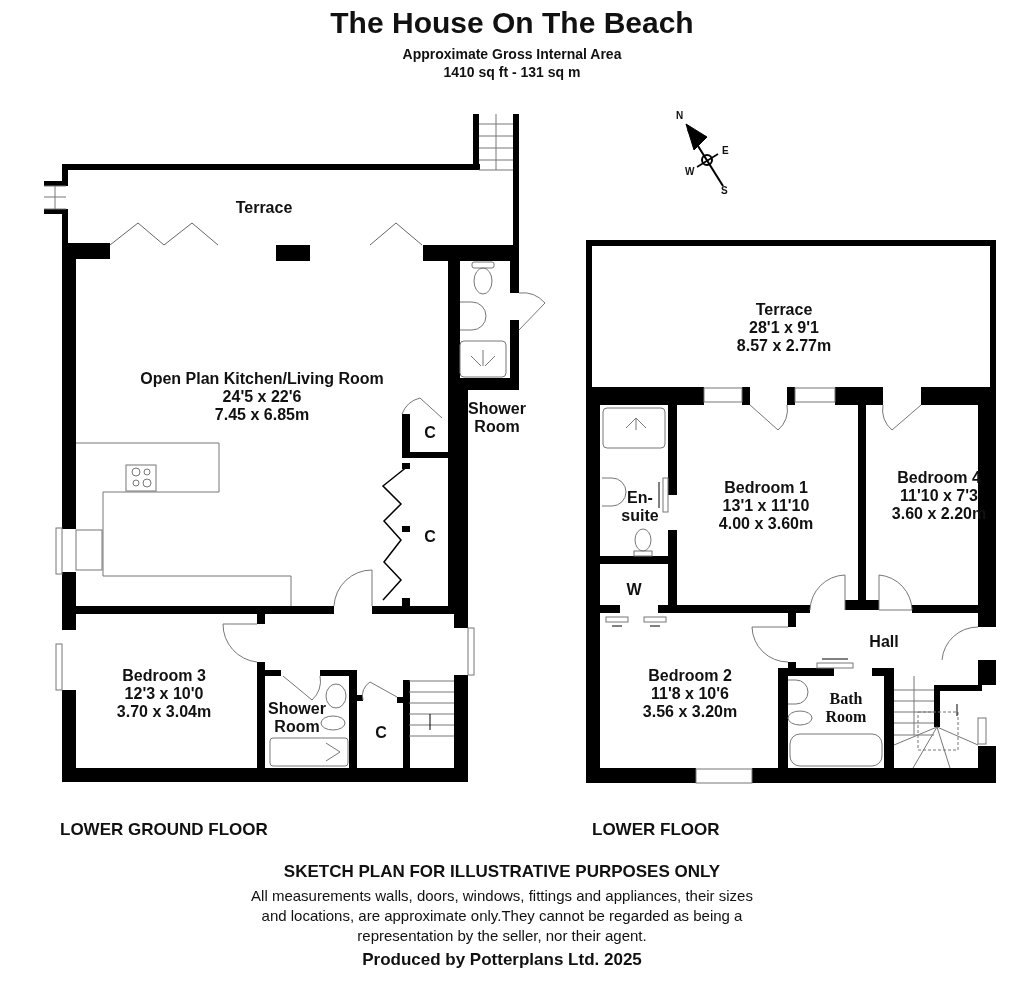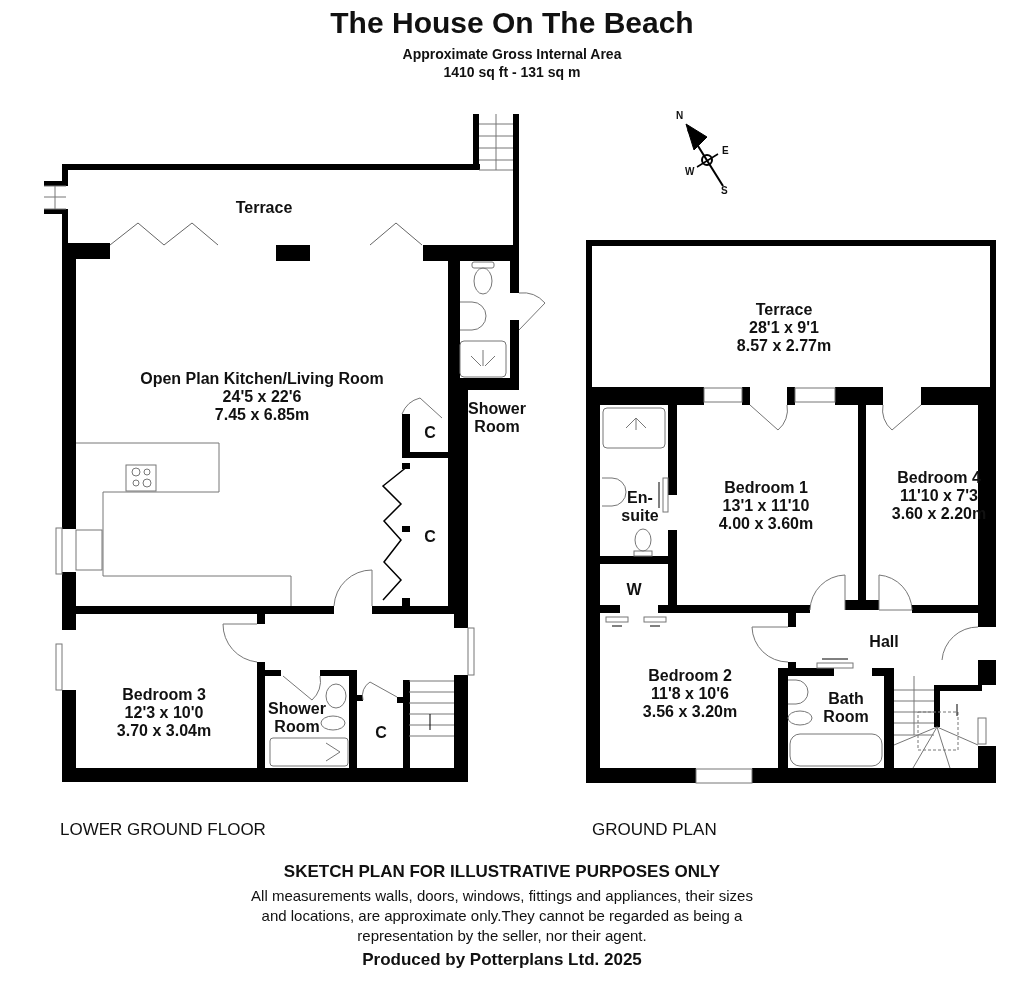--- a/index.html
+++ b/index.html
@@ -2,21 +2,21 @@
 <html><head>
   <meta charset="utf-8">
   <style>
     html, body { margin: 0; padding: 0; background: #ffffff; }
     body { width: 1024px; height: 982px; position: relative; overflow: hidden; font-family: "Liberation Sans", sans-serif; color: #111; }
     .abs { position: absolute; }
     .title { left: 0; width: 1124px; top: 6px; text-align: center; font-weight: bold; font-size: 30px; letter-spacing: 0px; }
     .sub { left: 0; width: 1124px; text-align: center; font-weight: bold; font-size: 14px; }
     svg.plan { position: absolute; left: 0; top: 0; }
     .room-label { position: absolute; text-align: center; font-weight: bold; font-size: 16px; line-height: 18px; transform: translateX(-50%); white-space: nowrap; }
-    .floor-label { position: absolute; font-weight: normal; font-size: 17px; letter-spacing: 0px; font-family: "Liberation Sans", sans-serif; }
+    .floor-label { position: absolute; font-weight: bold; font-size: 17px; letter-spacing: 0px; font-family: "Liberation Sans", sans-serif; }
     .disclaimer { position: absolute; left: 0; width: 1024px; text-align: center; }
     .d-head { font-weight: bold; font-size: 17px; top: 862px; }
     .d-body { font-size: 15px; line-height: 20px; top: 886px; font-family: "Liberation Sans", sans-serif; }
     .d-foot { font-weight: bold; font-size: 17px; top: 950px; }
     .compass-label { position: absolute; font-weight: bold; font-size: 10px; }
   </style>
 </head>
 <body>
 
 <div class="abs title" style="left:-50px;">The House On The Beach</div>
@@ -274,21 +274,21 @@
 <div class="room-label" style="left:497px; top:400px;">
   <div>Shower</div>
   <div>Room</div>
 </div>
 <div class="room-label" style="left:430px; top:424px;">
   <div>C</div>
 </div>
 <div class="room-label" style="left:430px; top:528px;">
   <div>C</div>
 </div>
-<div class="room-label" style="left:164px; top:686px;">
+<div class="room-label" style="left:164px; top:667px;">
   <div>Bedroom 3</div>
   <div>12'3 x 10'0</div>
   <div>3.70 x 3.04m</div>
 </div>
 <div class="room-label" style="left:297px; top:700px;">
   <div>Shower</div>
   <div>Room</div>
 </div>
 <div class="room-label" style="left:381px; top:724px;">
   <div>C</div>
@@ -317,27 +317,27 @@
   <div>W</div>
 </div>
 <div class="room-label" style="left:868px; top:633px;margin-left:16px;">
   <div>Hall</div>
 </div>
 <div class="room-label" style="left:690px; top:667px;">
   <div>Bedroom 2</div>
   <div>11'8 x 10'6</div>
   <div>3.56 x 3.20m</div>
 </div>
-<div class="room-label" style="left:846px; top:690px;">
+<div class="room-label" style="left:846px; top:690px;font-family:Liberation Serif, serif;">
   <div>Bath</div>
   <div>Room</div>
 </div>
 
 <div class="floor-label" style="left:60px; top:820px;">LOWER GROUND FLOOR</div>
-<div class="floor-label" style="left:592px; top:820px;">GROUND PLAN</div>
+<div class="floor-label" style="left:592px; top:820px;">LOWER FLOOR</div>
 
 <div class="disclaimer d-head" style="left:-10px;">SKETCH PLAN FOR ILLUSTRATIVE PURPOSES ONLY</div>
 <div class="disclaimer d-body" style="left:-10px;">
   <div>All measurements walls, doors, windows, fittings and appliances, their sizes</div>
   <div>and locations, are approximate only.They cannot be regarded as being a</div>
   <div>representation by the seller, nor their agent.</div>
 </div>
 <div class="disclaimer d-foot" style="left:-10px;">Produced by Potterplans Ltd. 2025</div>
 
 </body></html>

